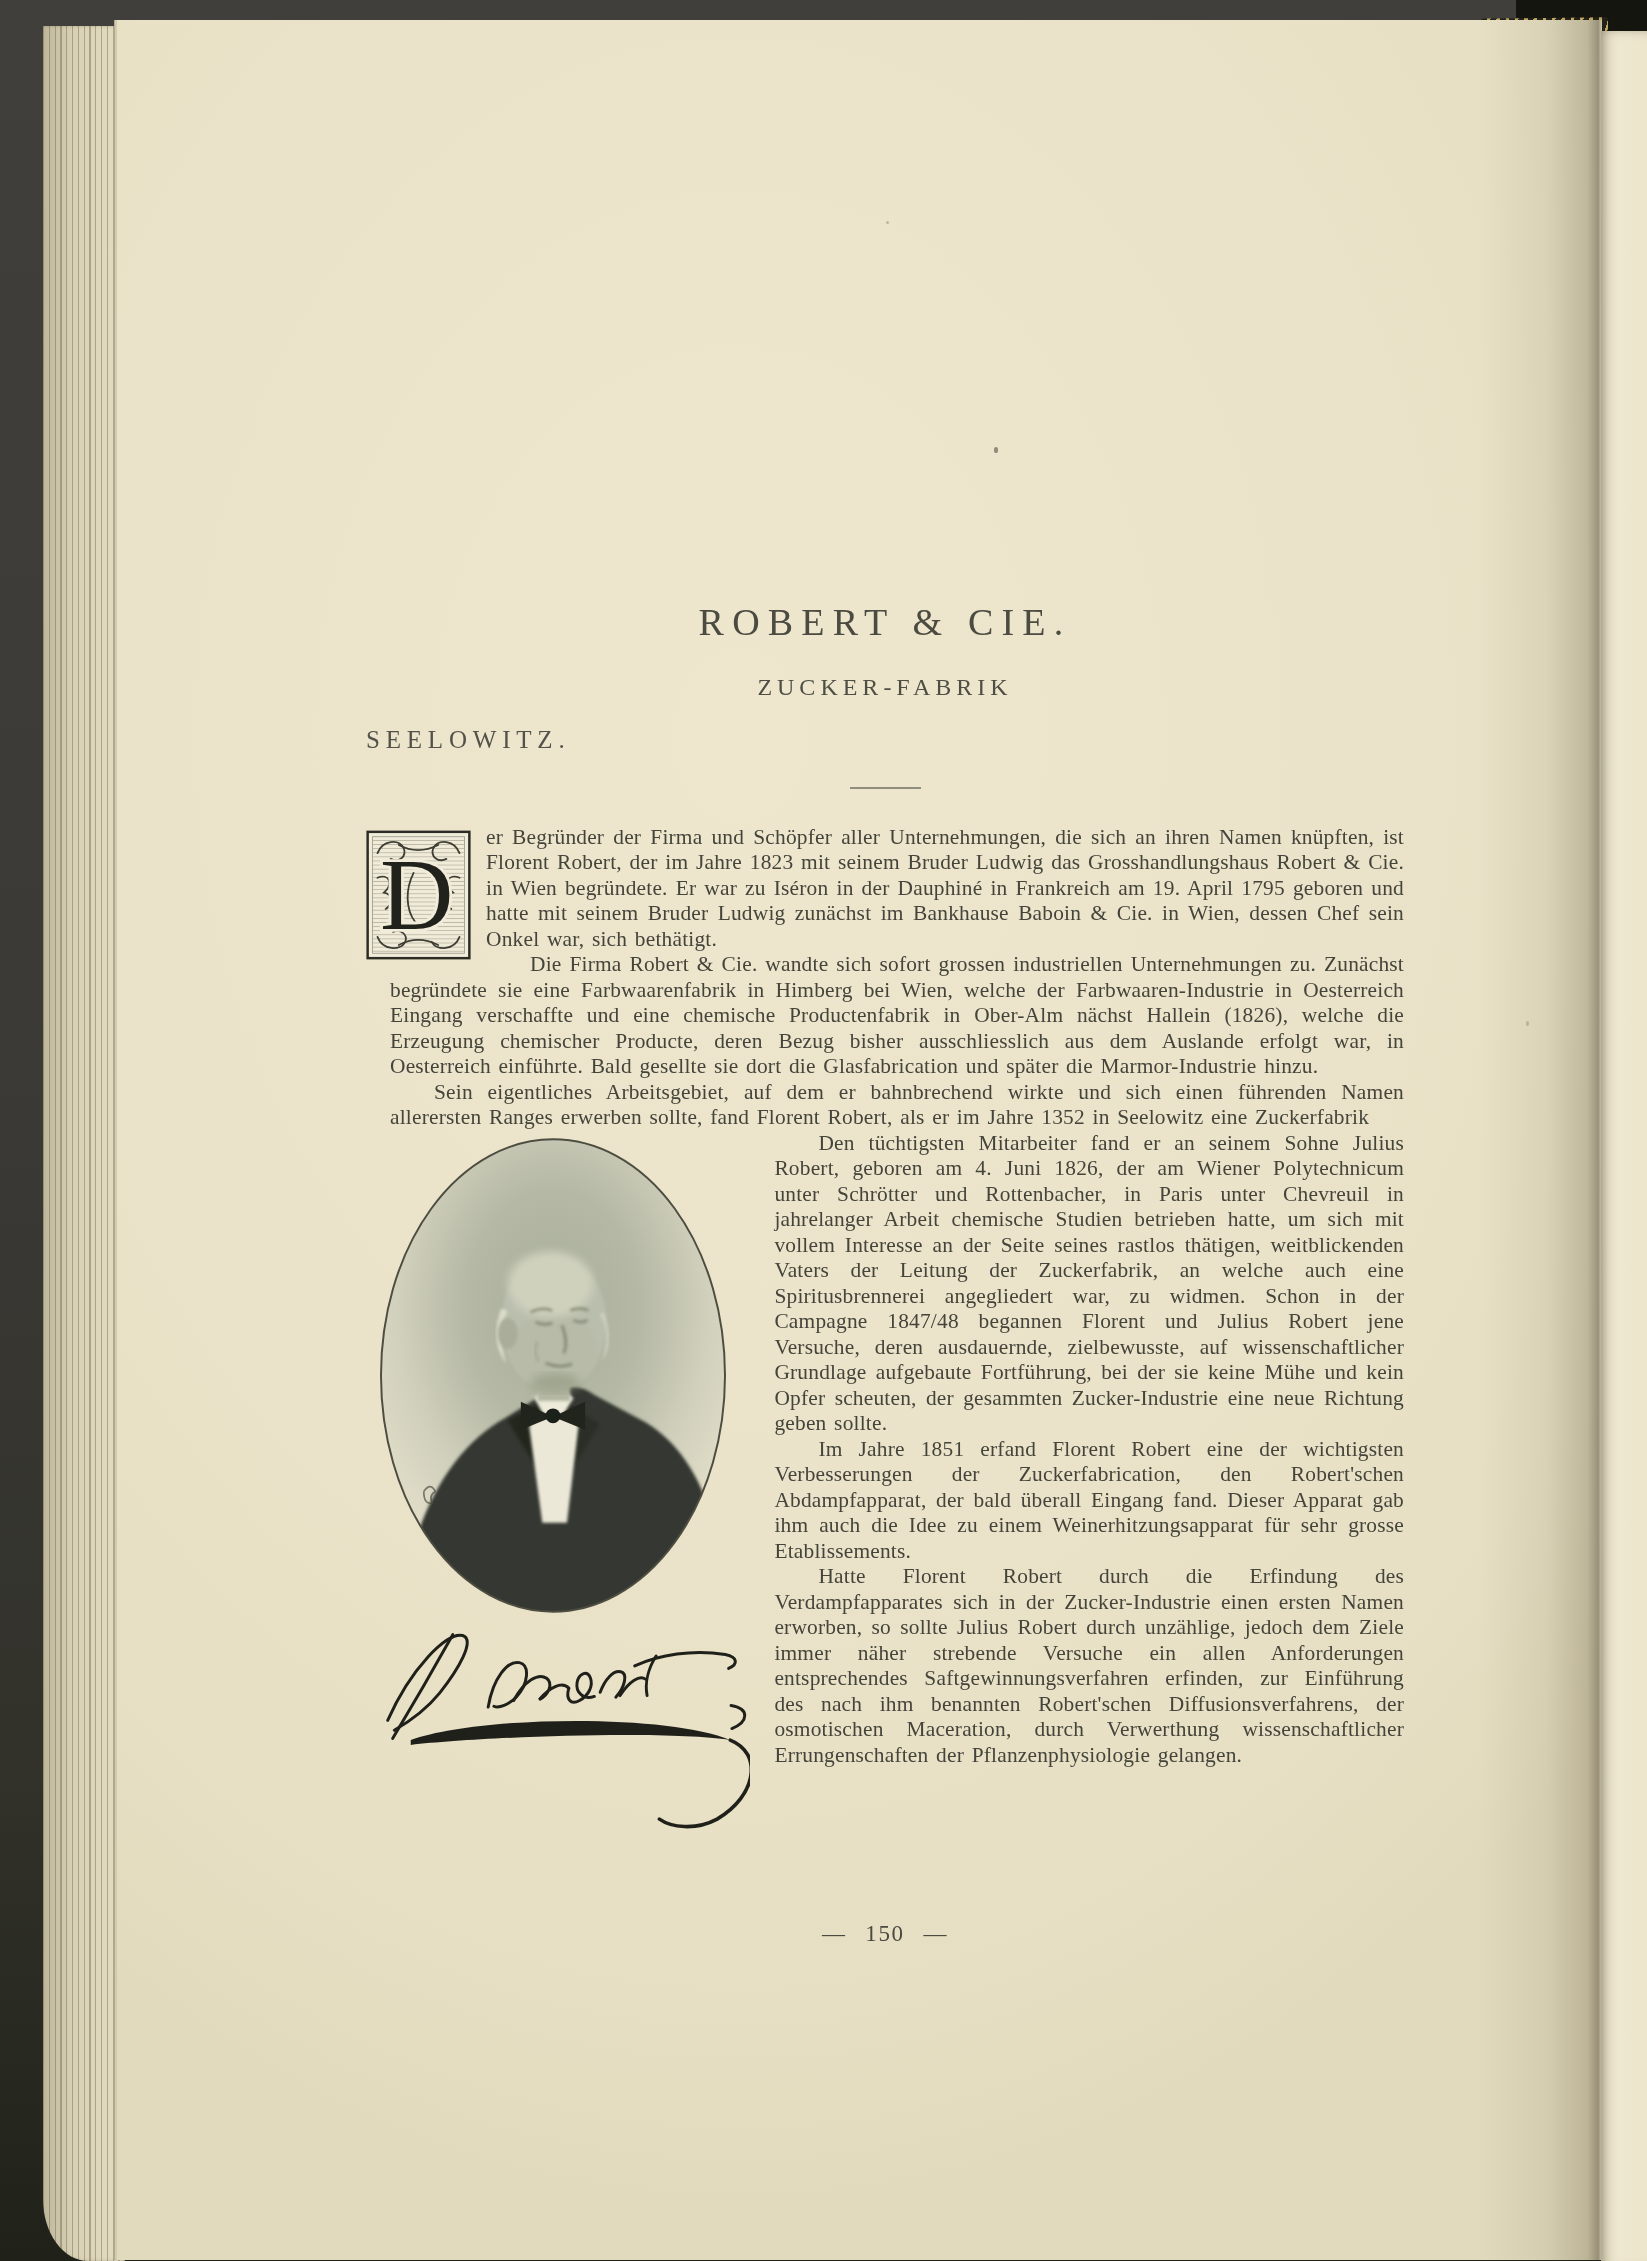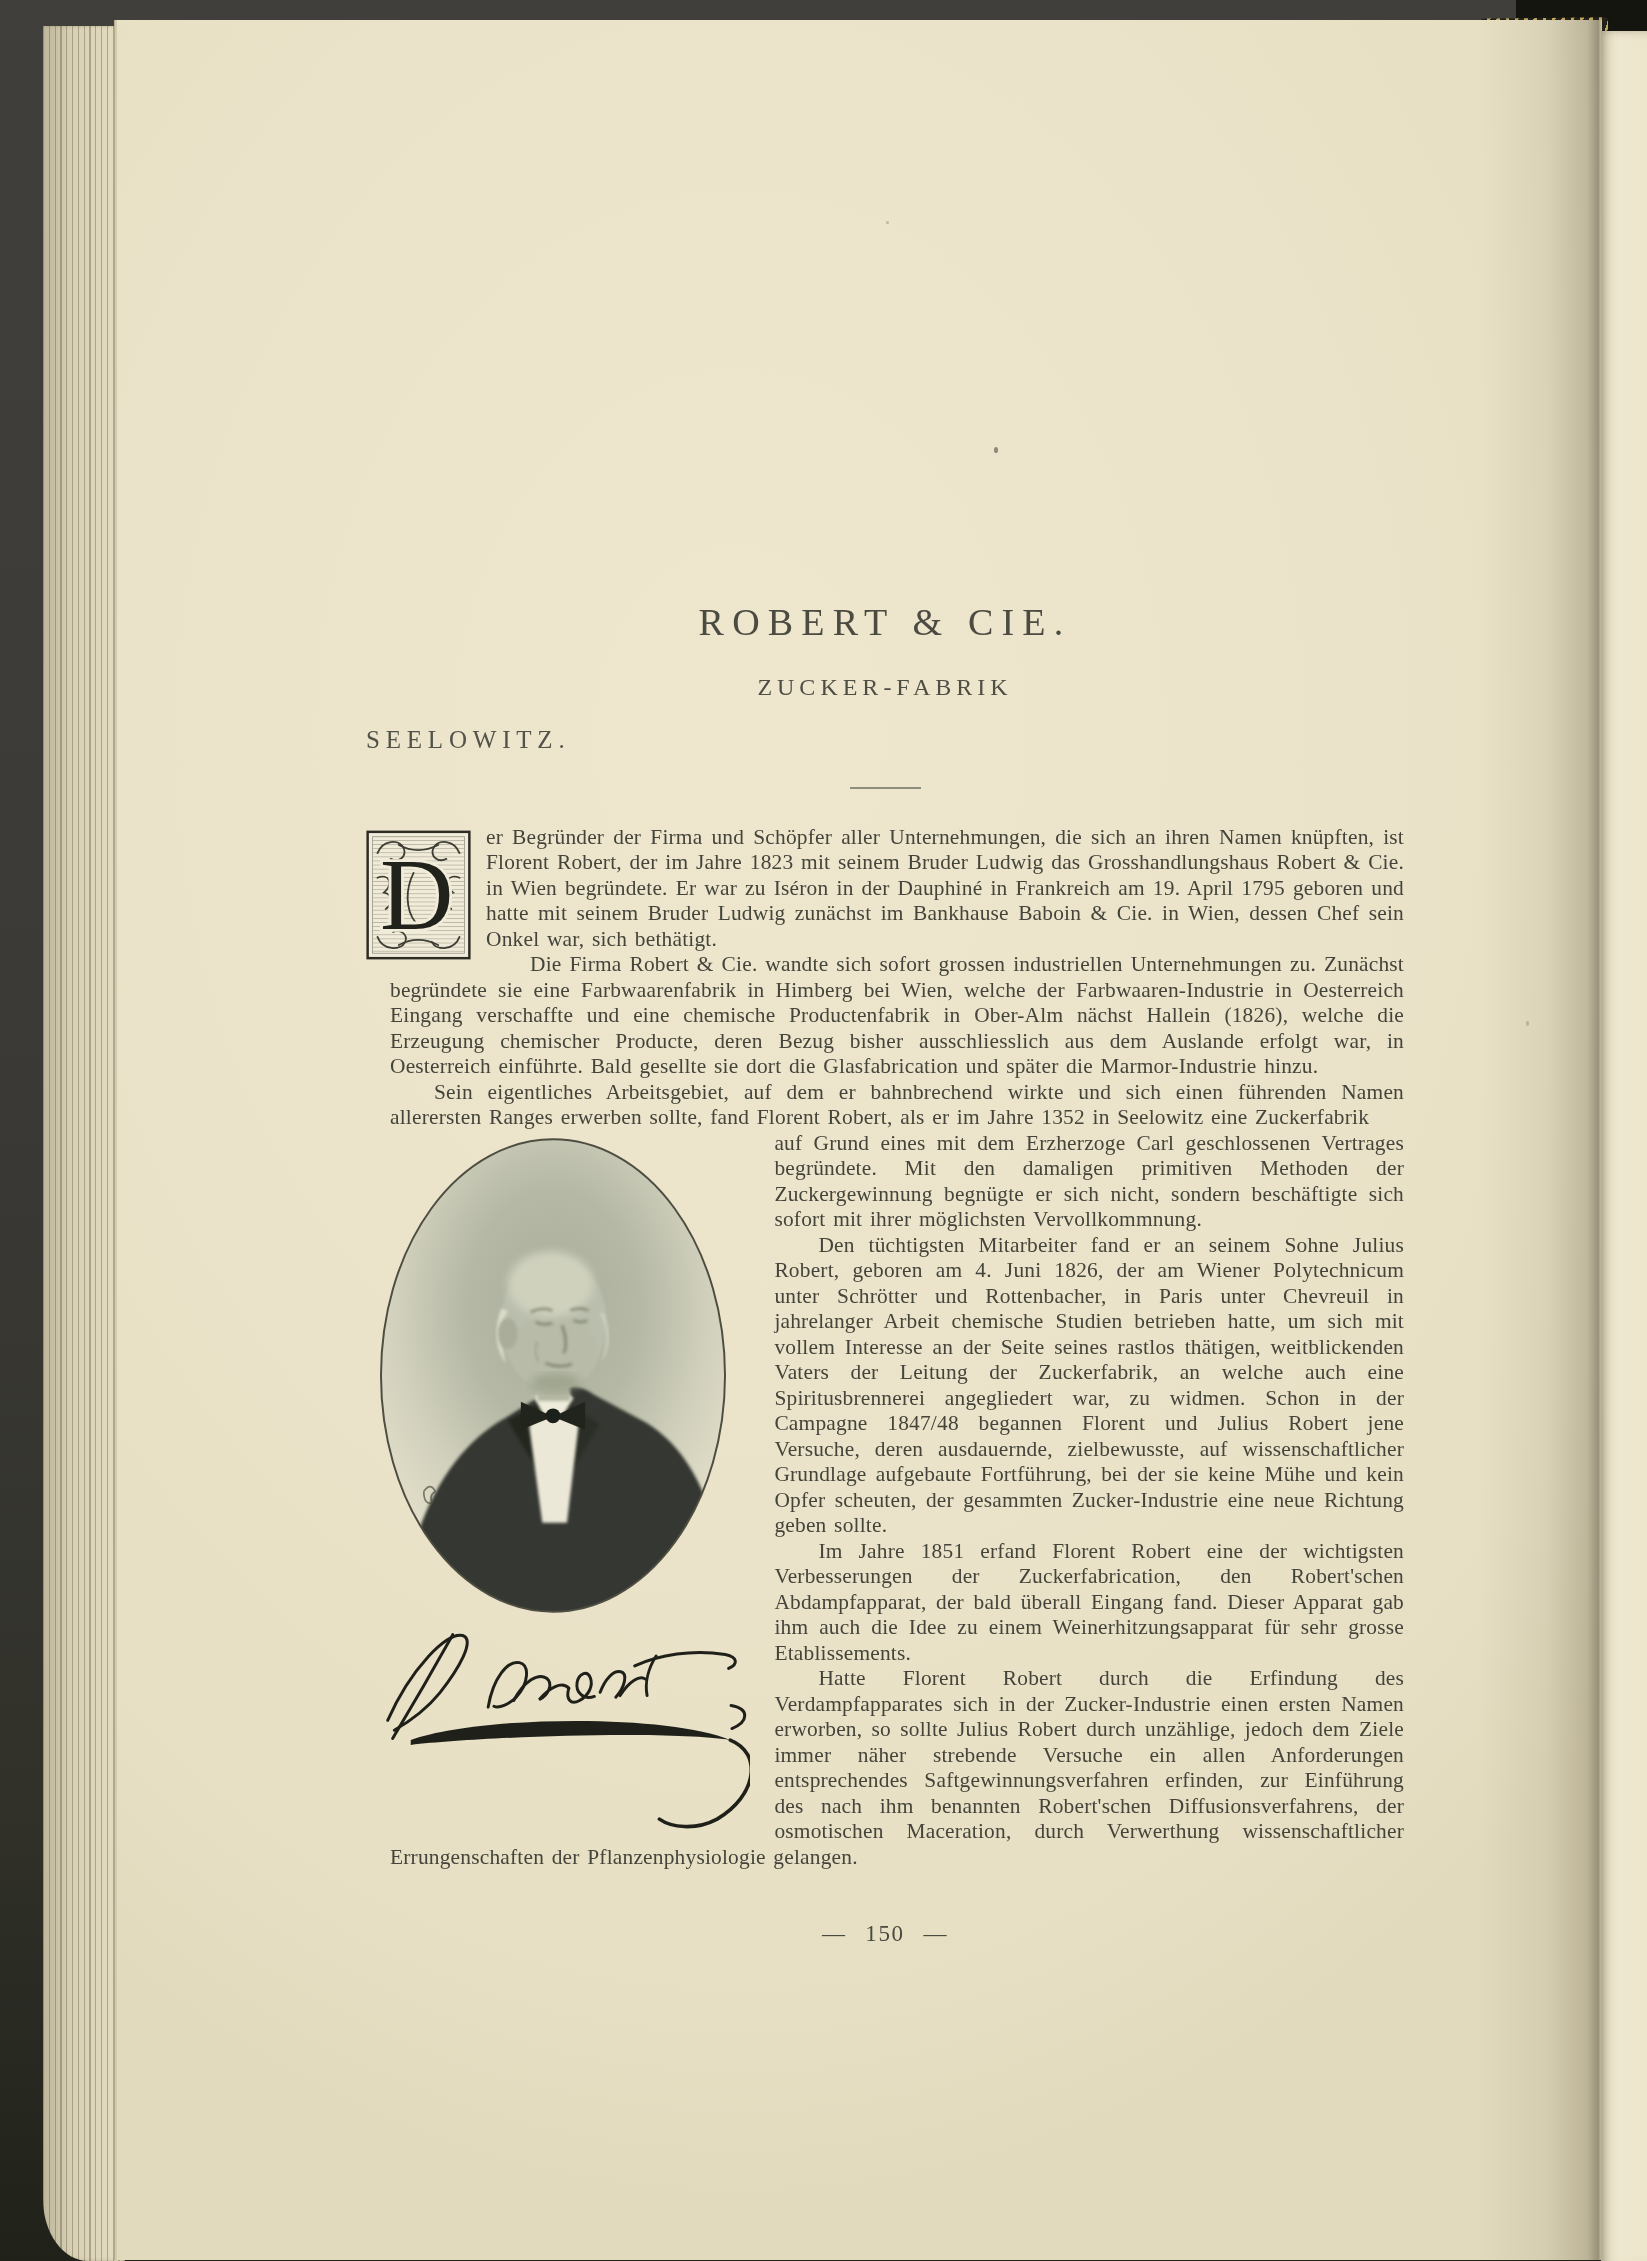--- a/index.html
+++ b/index.html
@@ -233,21 +233,20 @@
 
               <path d="M447,100 C470,104 468,120 448,128"></path>
 
               <path d="M446,142 C486,158 478,210 430,238 C404,252 374,248 360,238" stroke-width="4.4"></path>
             </g>
 
             <path d="M58,142 C140,112 372,110 446,142 C368,130 142,138 58,148 Z" fill="#20201a"></path>
           </svg>
         </div>
 
-        <p class="noindent">auf Grund eines mit dem Erzherzoge Carl geschlossenen Vertrages begründete. Mit den damaligen primitiven Methoden der Zuckergewinnung begnügte er sich nicht, sondern beschäftigte sich sofort mit ihrer möglichsten Vervollkommnung.</p>
         <p>Den tüchtigsten Mitarbeiter fand er an seinem Sohne Julius Robert, geboren am 4. Juni 1826, der am Wiener Polytechnicum unter Schrötter und Rottenbacher, in Paris unter Chevreuil in jahrelanger Arbeit chemische Studien betrieben hatte, um sich mit vollem Interesse an der Seite seines rastlos thätigen, weitblickenden Vaters der Leitung der Zuckerfabrik, an welche auch eine Spiritusbrennerei angegliedert war, zu widmen. Schon in der Campagne 1847/48 begannen Florent und Julius Robert jene Versuche, deren ausdauernde, zielbewusste, auf wissenschaftlicher Grundlage aufgebaute Fortführung, bei der sie keine Mühe und kein Opfer scheuten, der gesammten Zucker-Industrie eine neue Richtung geben sollte.</p>
         <p>Im Jahre 1851 erfand Florent Robert eine der wichtigsten Verbesserungen der Zuckerfabrication, den Robert'schen Abdampfapparat, der bald überall Eingang fand. Dieser Apparat gab ihm auch die Idee zu einem Weinerhitzungsapparat für sehr grosse Etablissements.</p>
         <p>Hatte Florent Robert durch die Erfindung des Verdampfapparates sich in der Zucker-Industrie einen ersten Namen erworben, so sollte Julius Robert durch unzählige, jedoch dem Ziele immer näher strebende Versuche ein allen Anforderungen entsprechendes Saftgewinnungsverfahren erfinden, zur Einführung des nach ihm benannten Robert'schen Diffusionsverfahrens, der osmotischen Maceration, durch Verwerthung wissenschaftlicher Errungenschaften der Pflanzenphysiologie gelangen.</p>
       </div>
     </div>
 
     <div class="pagenum">
       <span>—</span>
       <span>150</span>
       <span>—</span>

